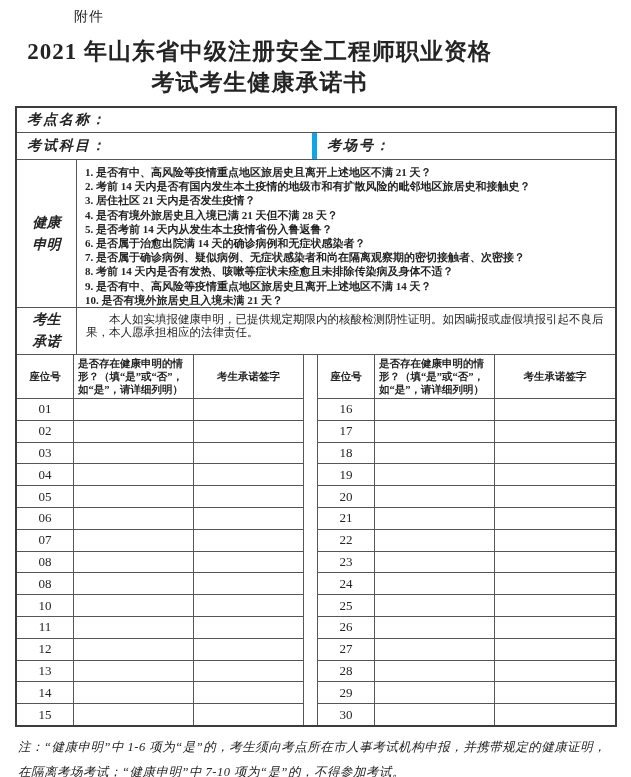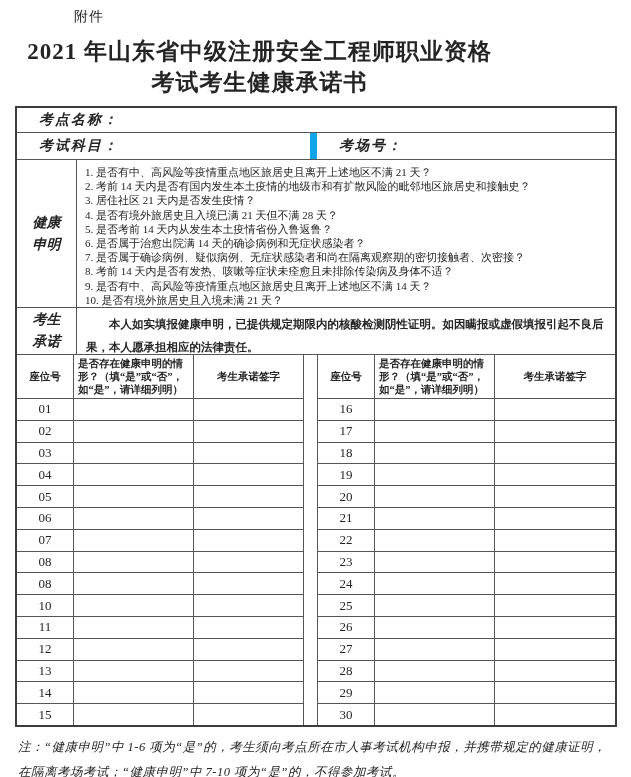--- a/index.html
+++ b/index.html
@@ -30,40 +30,40 @@
   .frow.site   { height:25px; align-items:center; }
   .frow.subj   { height:27px; }
   .frow.health { height:148px; }
   .frow.commit { height:47px; }
   .frow.seats  { flex:1; border-bottom:none; }
 
   .label-kai {
     font-style:italic; font-weight:600; font-size:14px;
     letter-spacing:2px; white-space:nowrap;
   }
-  .pad { padding-left:22px; }
+  .pad { padding-left:10px; }
   .halfcell { display:flex; align-items:center; }
-  .halfcell.left { width:300px; border-right:7px solid #0ea5e9; }
+  .halfcell.left { width:300px; border-right:5px solid #0ea5e9; }
   .halfcell.right { flex:1; }
   .fillspan { flex:1; height:100%; }
 
   .side-label-cell {
     width:60px; border-right:1px solid #565656;
     display:flex; align-items:center; justify-content:center;
   }
   .side-label {
     width:2em; font-size:14px; font-weight:700; font-style:italic;
     word-break:break-all; text-align:center; line-height:22px;
   }
-  .health-items { flex:1; padding:5px 20px 0 8px; }
+  .health-items { flex:1; padding:5px 20px 0 8px;font-weight:bold; }
   .health-item { font-size:11px; line-height:14.2px; white-space:nowrap; }
 
   .commit-text {
     flex:1; padding:5px 9px 0 9px;
-    font-size:11.5px; line-height:23px; font-weight:700;
+    font-size:11.5px; line-height:13px; font-weight:400;
     text-indent:2em;
   }
 
   .seat-half { display:flex; flex-direction:column; }
   .seat-half.lh { width:287px; border-right:1px solid #565656; }
   .seat-half.rh { flex:1; border-left:1px solid #565656; }
   .seat-gap { width:13px; }
 
   .shead { display:flex; height:44px; border-bottom:1px solid #565656; }
   .shead .hc {

